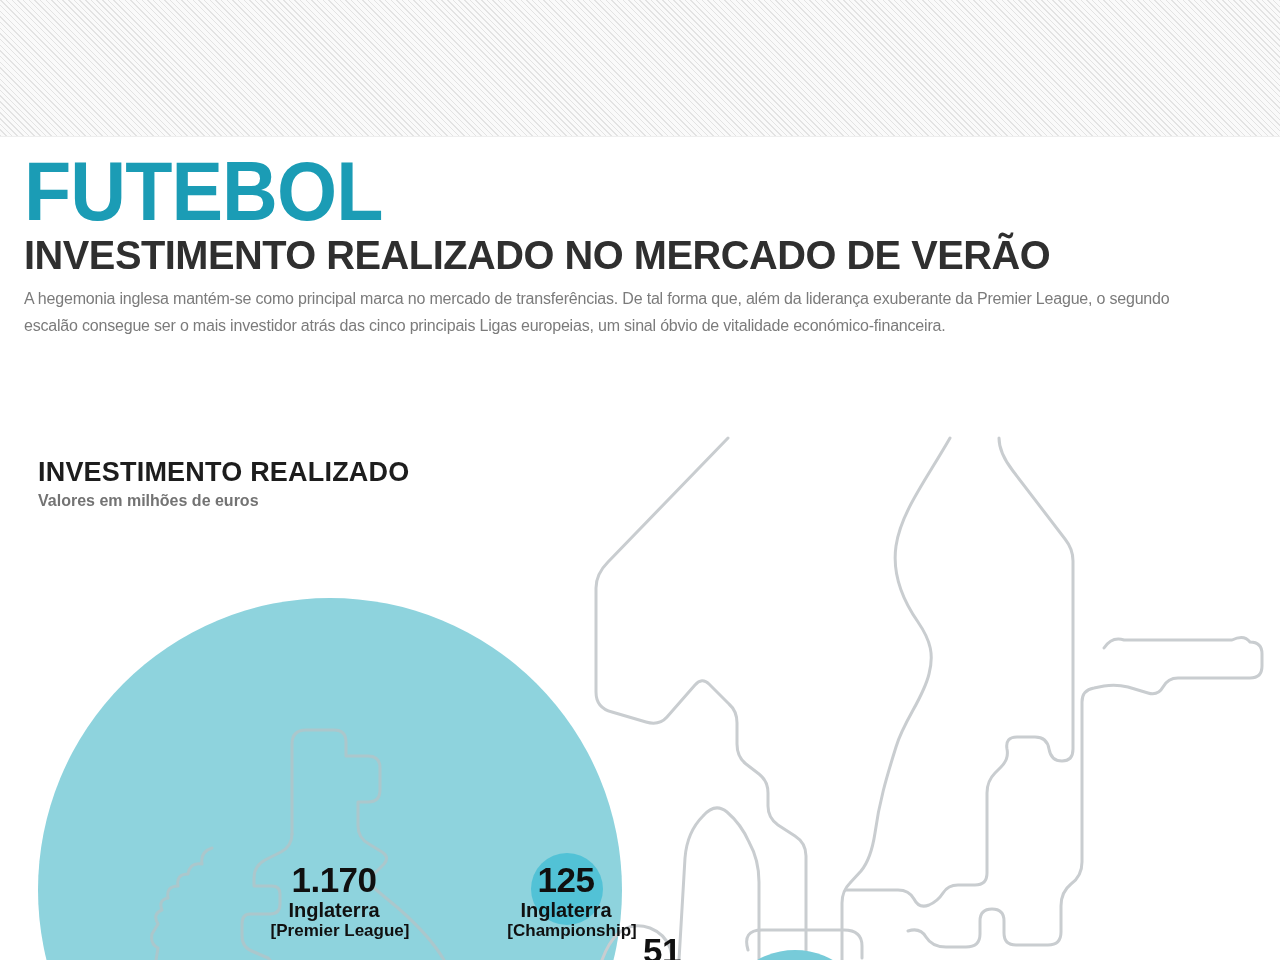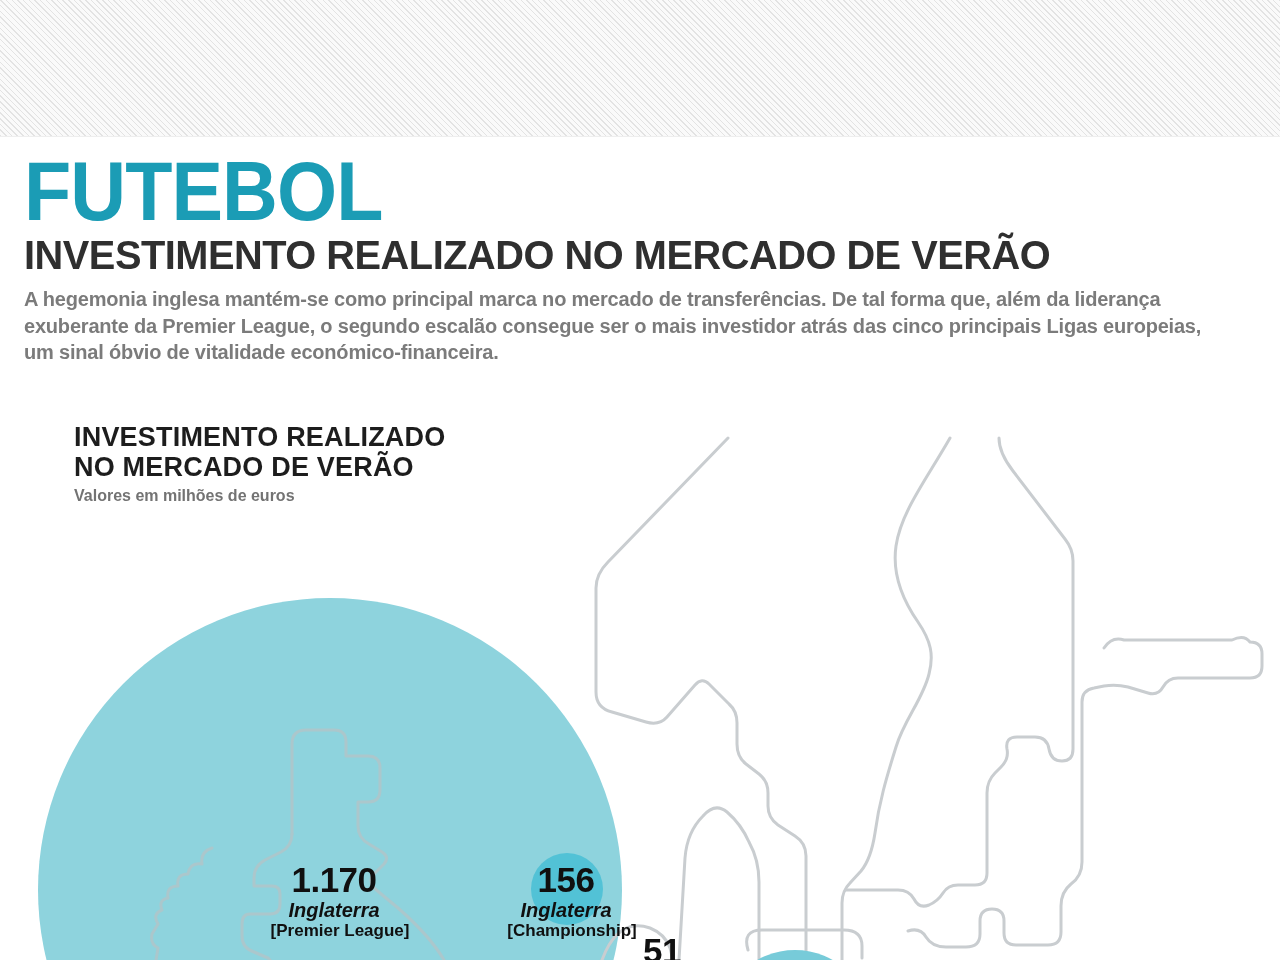--- a/index.html
+++ b/index.html
@@ -28,61 +28,60 @@
   .sub-title{
     color:#2f2f2f;
     font-size:41px;font-weight:700;line-height:46px;
     letter-spacing:-0.5px;
     transform:scaleX(0.97);transform-origin:left top;
     white-space:nowrap;
     margin-top:2px;
   }
   .intro{
     color:#7b7b7b;
-    font-size:20px;font-weight:700;line-height:26.5px;
+    font-size:16px;font-weight:400;line-height:26.5px;
     width:1185px;
     margin-top:8px;
     letter-spacing:-0.2px;
   }
   
-  .chart-heading{position:absolute;left:38px;top:422px;margin-left:36px;}
+  .chart-heading{position:absolute;left:38px;top:457px;}
   .chart-heading .line{
     color:#1d1d1d;font-size:27px;font-weight:700;line-height:30px;
     letter-spacing:0.2px;white-space:nowrap;
   }
   .chart-note{
     color:#737373;font-size:16px;font-weight:700;line-height:22px;margin-top:3px;
   }
   
   .map-stage{position:absolute;left:0;top:0;width:1280px;height:749px;pointer-events:none;}
   .bubble-label{
     position:absolute;text-align:center;color:#101010;
     transform:translateX(-50%);
   }
   .bubble-label .num{font-size:35px;font-weight:700;line-height:36px;letter-spacing:-0.5px;display:block;}
-  .bubble-label .country{font-size:20px;font-weight:700;line-height:22px;display:block;margin-top:1px;font-style:italic;}
+  .bubble-label .country{font-size:20px;font-weight:700;line-height:22px;display:block;margin-top:1px;}
   .bubble-label .league{font-size:17px;font-weight:700;line-height:19px;display:block;margin-left:12px;}
   .label-premier{left:334px;top:862px;}
   .label-championship{left:566px;top:862px;}
   .label-partial{left:662px;top:933px;}
 </style>
 </head>
 <body>
 
 <div class="hatch-band"></div>
 
 <div class="headline">
   <div class="main-title">FUTEBOL</div>
   <div class="sub-title">INVESTIMENTO REALIZADO NO MERCADO DE VERÃO</div>
   <div class="intro">A hegemonia inglesa mantém-se como principal marca no mercado de transferências. De tal forma que, além da liderança exuberante da Premier League, o segundo escalão consegue ser o mais investidor atrás das cinco principais Ligas europeias, um sinal óbvio de vitalidade económico-financeira.</div>
 </div>
 
 <div class="chart-heading">
   <div class="line">INVESTIMENTO REALIZADO</div>
-  <div class="line">NO MERCADO DE VERÃO</div>
   <div class="chart-note">Valores em milhões de euros</div>
 </div>
 
 <div class="map-stage">
   <svg width="1280" height="960" viewBox="0 0 1280 960">
 
     <circle cx="330" cy="890" r="292" fill="#8ed3dd"></circle>
 
     <g fill="none" stroke="#abc7cc" stroke-width="3" stroke-linejoin="round" stroke-linecap="round">
       <path d="M 292 834 L 292 744 Q 292 730 306 730 L 334 730 Q 346 730 346 742 L 346 756 L 368 756 Q 380 756 380 768 L 380 790 Q 380 802 368 802 L 358 802 L 358 826 Q 358 838 369 844 L 382 852 Q 390 857 384 864 L 374 874 Q 368 880 374 888 L 398 908 Q 430 936 444 960"></path>
@@ -113,21 +112,21 @@
   </svg>
 
   
   <div class="bubble-label label-premier">
     <span class="num">1.170</span>
     <span class="country">Inglaterra</span>
     <span class="league">[Premier League]</span>
   </div>
 
   <div class="bubble-label label-championship">
-    <span class="num">156</span>
+    <span class="num">125</span>
     <span class="country">Inglaterra</span>
     <span class="league">[Championship]</span>
   </div>
 
   <div class="bubble-label label-partial">
     <span class="num">51</span>
   </div>
 </div>
 
 </body></html>

